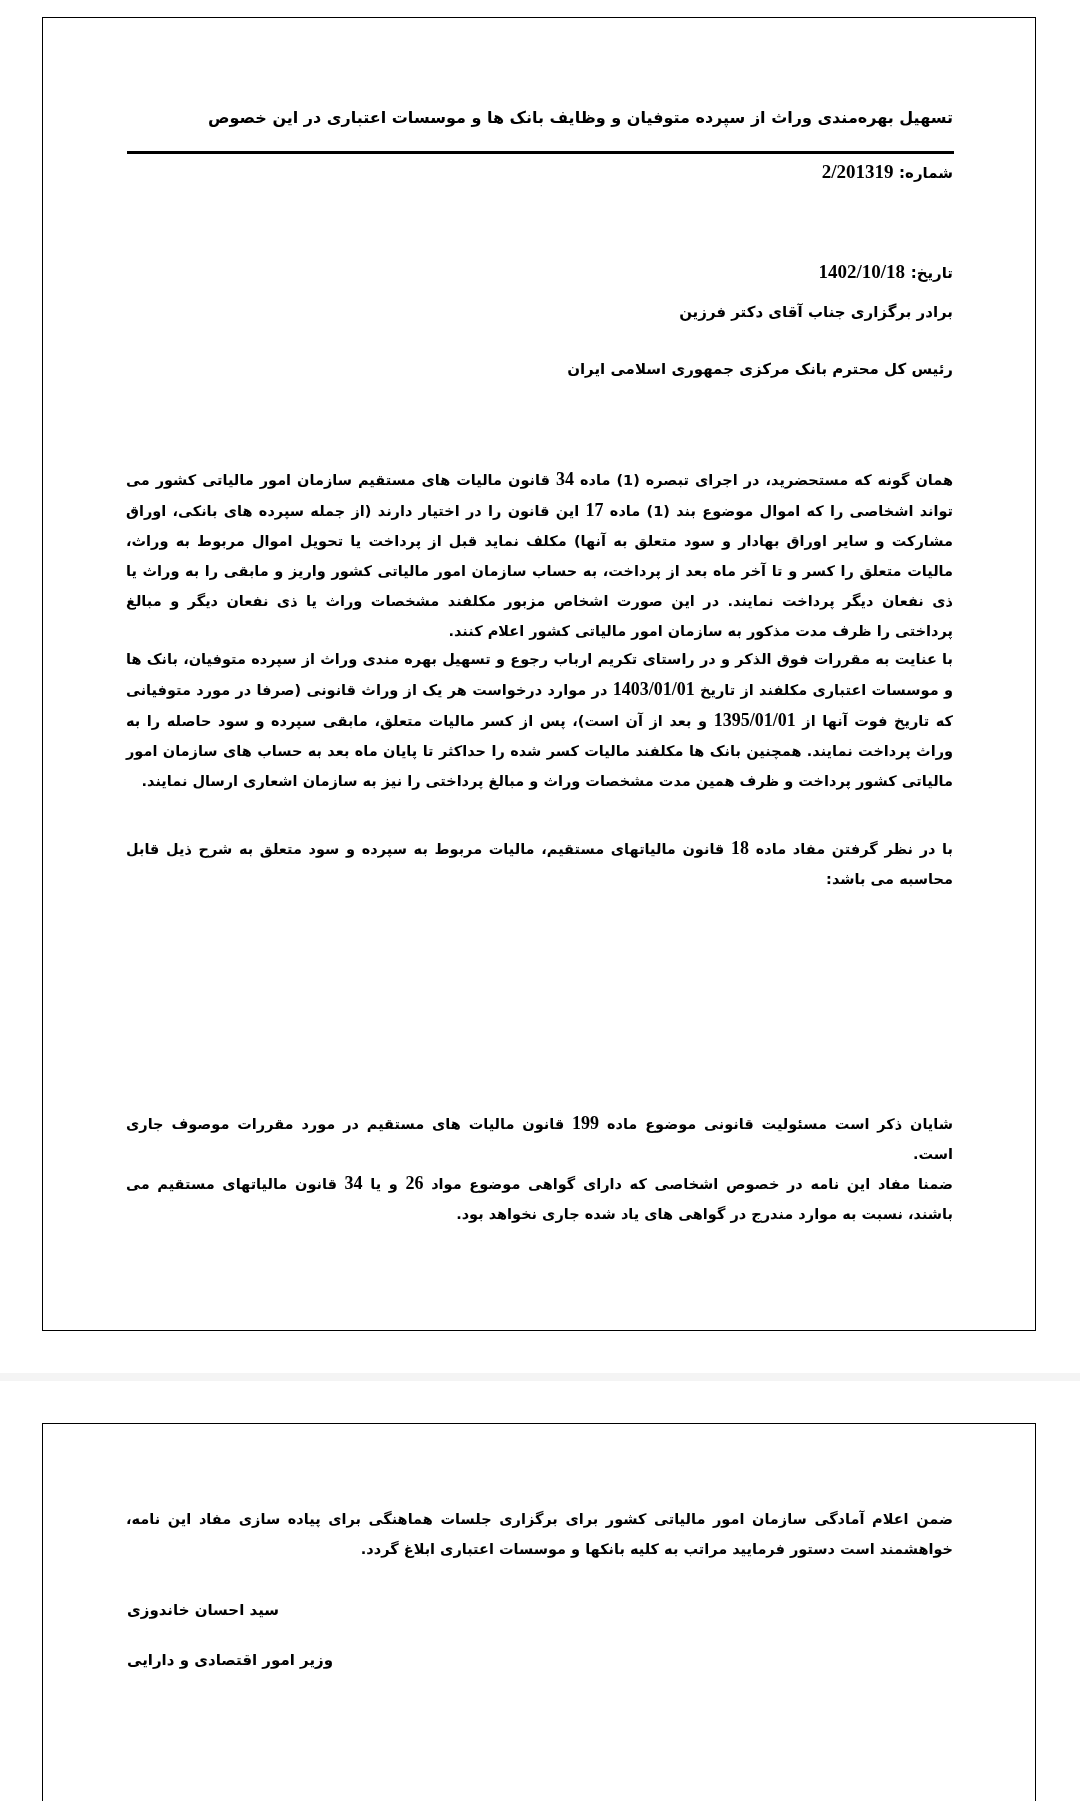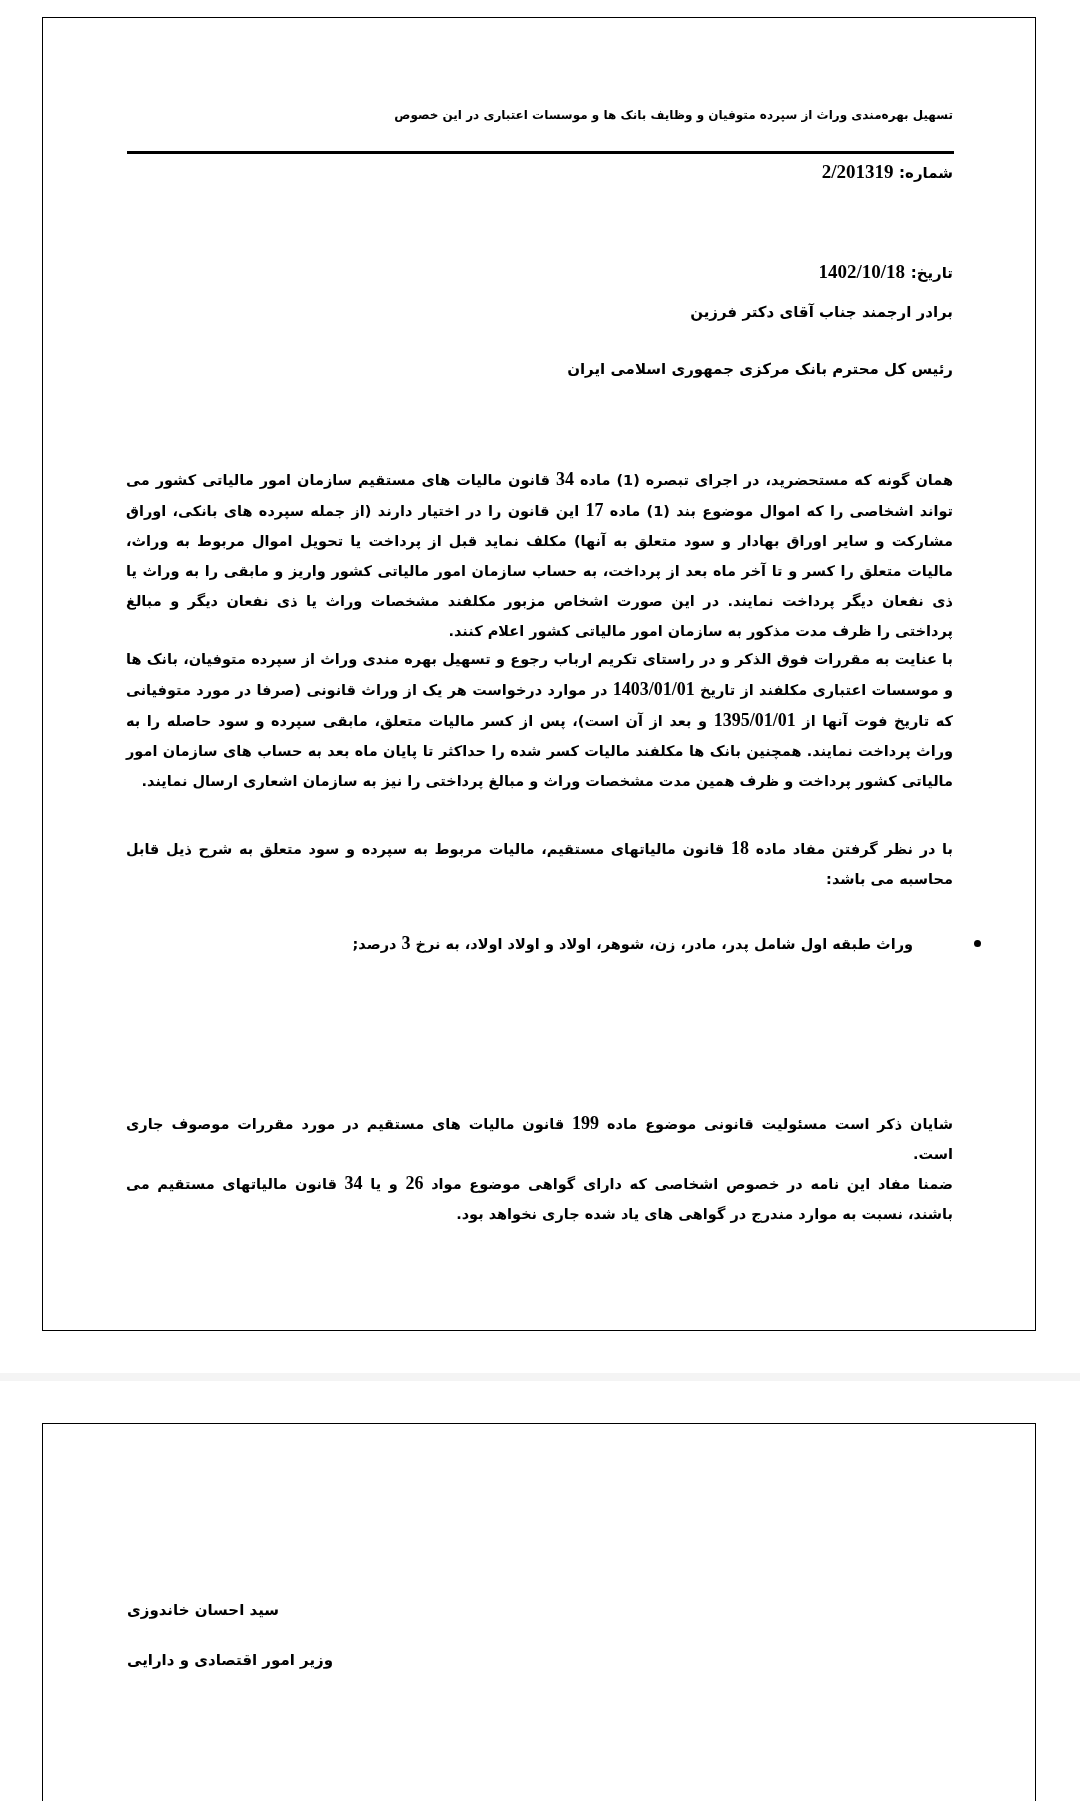--- a/index.html
+++ b/index.html
@@ -31,21 +31,21 @@
     width: 1080px;
     top: 1373px;
     height: 8px;
     background: #f4f4f4;
   }
   .title {
     position: absolute;
     top: 90px;
     right: 82px;
     width: 827px;
-    font-size: 12px;
+    font-size: 16px;
     font-weight: bold;
     white-space: nowrap;
     text-align: right;
     direction: rtl;
   }
   .title-rule {
     position: absolute;
     top: 133px;
     left: 84px;
     width: 827px;
@@ -130,50 +130,47 @@
   <div class="meta-line" style="top:143px;">
     <span class="lbl">شماره:</span>
     <span class="num">2/201319</span>
   </div>
 
   <div class="meta-line" style="top:201px;margin-top:42px;">
     <span class="lbl">تاریخ:</span>
     <span class="num">1402/10/18</span>
   </div>
 
-  <div class="meta-line" style="top:285px;font-size:15px;">برادر ارجمند جناب آقای دکتر فرزین</div>
+  <div class="meta-line" style="top:285px;font-size:15px;">برادر برگزاری جناب آقای دکتر فرزین</div>
 
   <div class="meta-line" style="top:342px;font-size:15px;">رئیس کل محترم بانک مرکزی جمهوری اسلامی ایران</div>
 
   <div class="para" style="top:398px;margin-top:48px;">
     <span>همان گونه که مستحضرید، در اجرای تبصره (1) ماده </span><span class="num-inline">34</span><span> قانون مالیات های مستقیم سازمان امور مالیاتی کشور می تواند اشخاصی را که اموال موضوع بند (1) ماده </span><span class="num-inline">17</span><span> این قانون را در اختیار دارند (از جمله سپرده های بانکی، اوراق مشارکت و سایر اوراق بهادار و سود متعلق به آنها) مکلف نماید قبل از پرداخت یا تحویل اموال مربوط به وراث، مالیات متعلق را کسر و تا آخر ماه بعد از پرداخت، به حساب سازمان امور مالیاتی کشور واریز و مابقی را به وراث یا ذی نفعان دیگر پرداخت نمایند. در این صورت اشخاص مزبور مکلفند مشخصات وراث یا ذی نفعان دیگر و مبالغ پرداختی را ظرف مدت مذکور به سازمان امور مالیاتی کشور اعلام کنند.</span>
   </div>
 
   <div class="para" style="top:626px;margin-left:6px;">
     <span>با عنایت به مقررات فوق الذکر و در راستای تکریم ارباب رجوع و تسهیل بهره مندی وراث از سپرده متوفیان، بانک ها و موسسات اعتباری مکلفند از تاریخ </span><span class="num-inline">1403/01/01</span><span> در موارد درخواست هر یک از وراث قانونی (صرفا در مورد متوفیانی که تاریخ فوت آنها از </span><span class="num-inline">1395/01/01</span><span> و بعد از آن است)، پس از کسر مالیات متعلق، مابقی سپرده و سود حاصله را به وراث پرداخت نمایند. همچنین بانک ها مکلفند مالیات کسر شده را حداکثر تا پایان ماه بعد به حساب های سازمان امور مالیاتی کشور پرداخت و ظرف همین مدت مشخصات وراث و مبالغ پرداختی را نیز به سازمان اشعاری ارسال نمایند.</span>
   </div>
 
   <div class="para" style="top:815px;">
     <span>با در نظر گرفتن مفاد ماده </span><span class="num-inline">18</span><span> قانون مالیاتهای مستقیم، مالیات مربوط به سپرده و سود متعلق به شرح ذیل قابل محاسبه می باشد:</span>
   </div>
 
   <ul class="bullets" style="top:910px;">
-    <li>
-      <span class="bullet-dot"></span>
-      <span>وراث طبقه اول شامل پدر، مادر، زن، شوهر، اولاد و اولاد اولاد، به نرخ </span><span class="num-inline">3</span><span> درصد;</span>
-    </li>
   </ul>
 
   <div class="para" style="top:1090px;">
     <span>شایان ذکر است مسئولیت قانونی موضوع ماده </span><span class="num-inline">199</span><span> قانون مالیات های مستقیم در مورد مقررات موصوف جاری است.</span>
   </div>
 
   <div class="para" style="top:1150px;">
     <span>ضمنا مفاد این نامه در خصوص اشخاصی که دارای گواهی موضوع مواد </span><span class="num-inline">26</span><span> و یا </span><span class="num-inline">34</span><span> قانون مالیاتهای مستقیم می باشند، نسبت به موارد مندرج در گواهی های یاد شده جاری نخواهد بود.</span>
   </div>
 </div>
 
 <div class="gap-band"></div>
 
 <div class="page" id="page2">
+  <div class="para" style="top:80px;">ضمن اعلام آمادگی سازمان امور مالیاتی کشور برای برگزاری جلسات هماهنگی برای پیاده سازی مفاد این نامه، خواهشمند است دستور فرمایید مراتب به کلیه بانکها و موسسات اعتباری ابلاغ گردد.</div>
   <div class="signature" style="top:177px;">سید احسان خاندوزی</div>
   <div class="signature" style="top:227px;">وزیر امور اقتصادی و دارایی</div>
 </div>
 
 </body></html>

